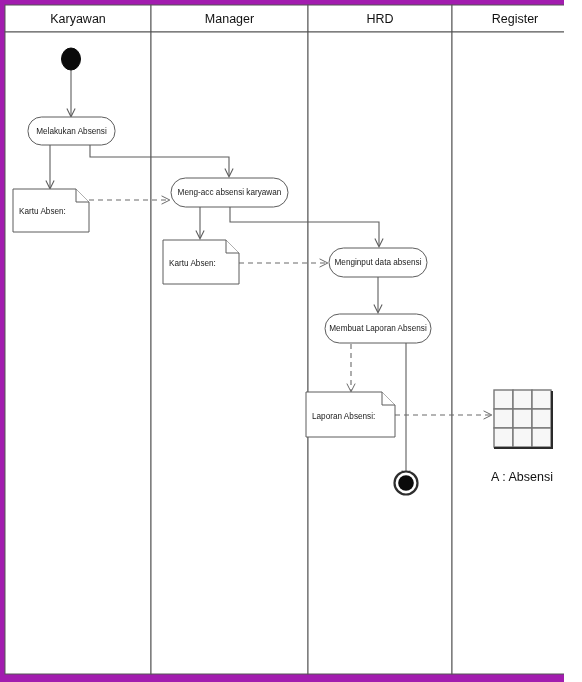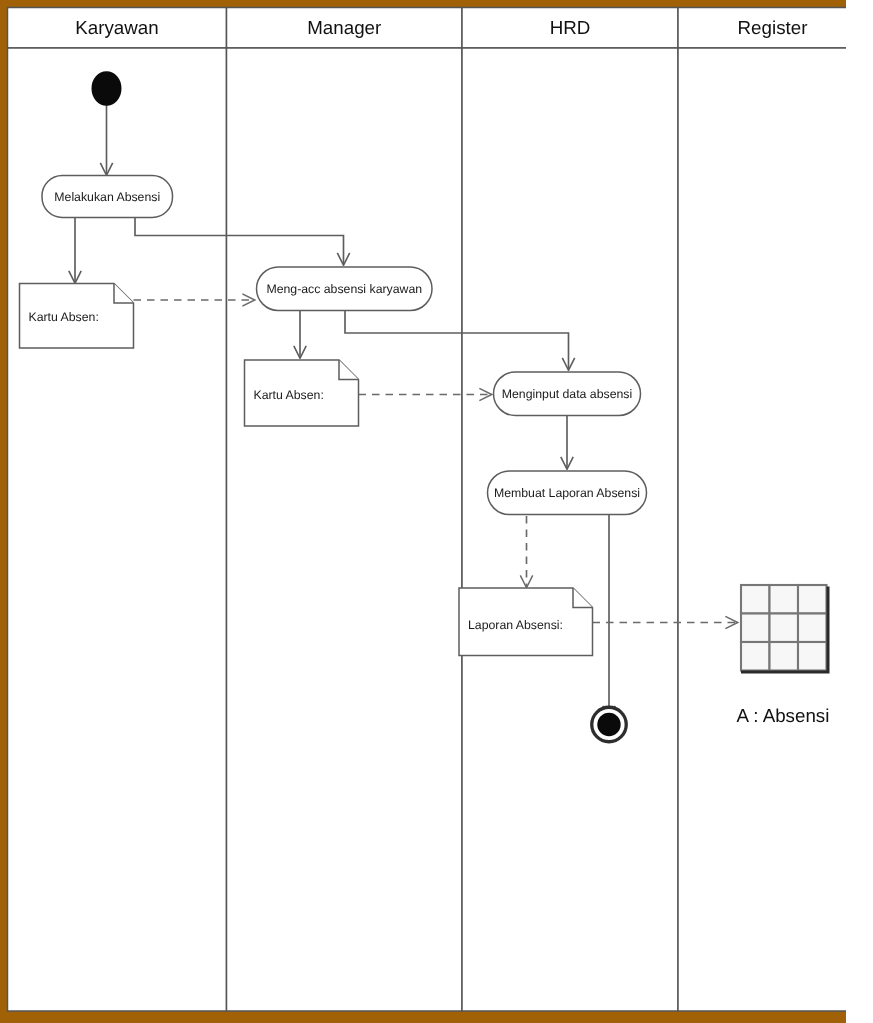--- a/index.html
+++ b/index.html
@@ -5,21 +5,21 @@
   html, body {
     margin: 0;
     padding: 0;
     background: #ffffff;
     font-family: "Liberation Sans", sans-serif;
   }
   #canvas {
     position: relative;
     width: 564px;
     height: 682px;
-    background: #a16207;
+    background: #a21caf;
     overflow: hidden;
   }
   #diagram-svg {
     position: absolute;
     left: 0;
     top: 0;
     width: 582px;
     height: 682px;
   }
   .lane-title {

